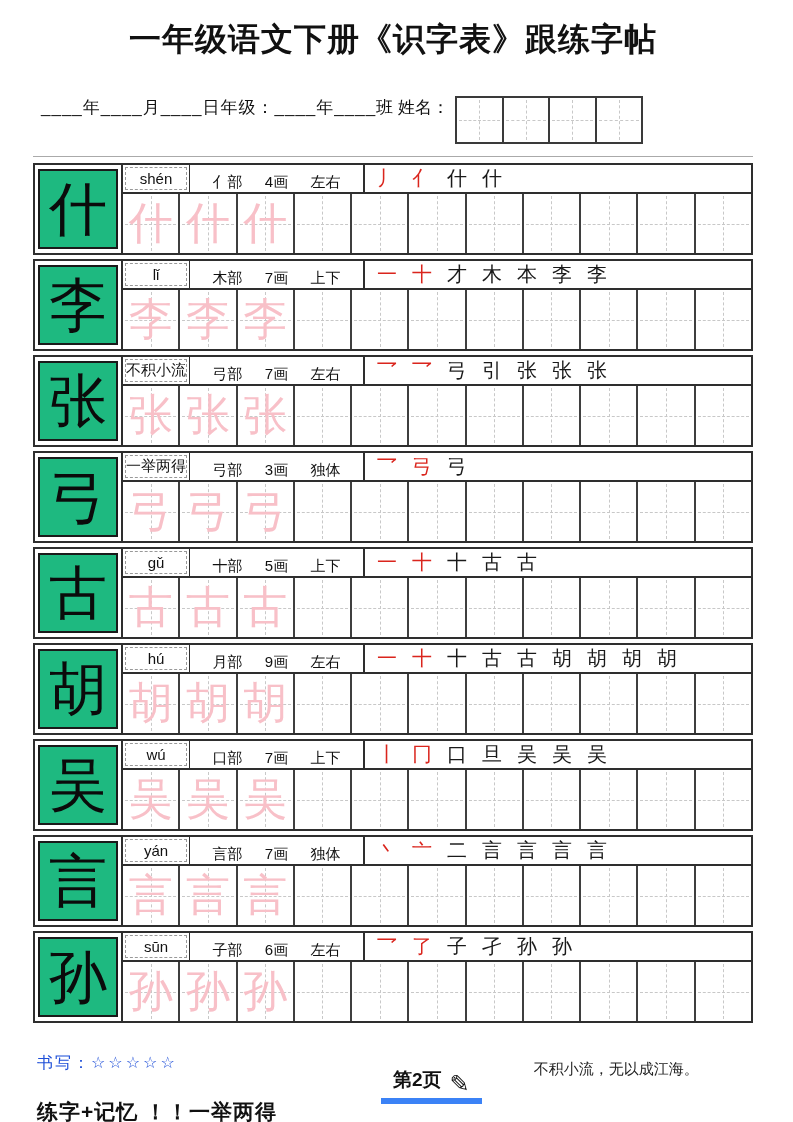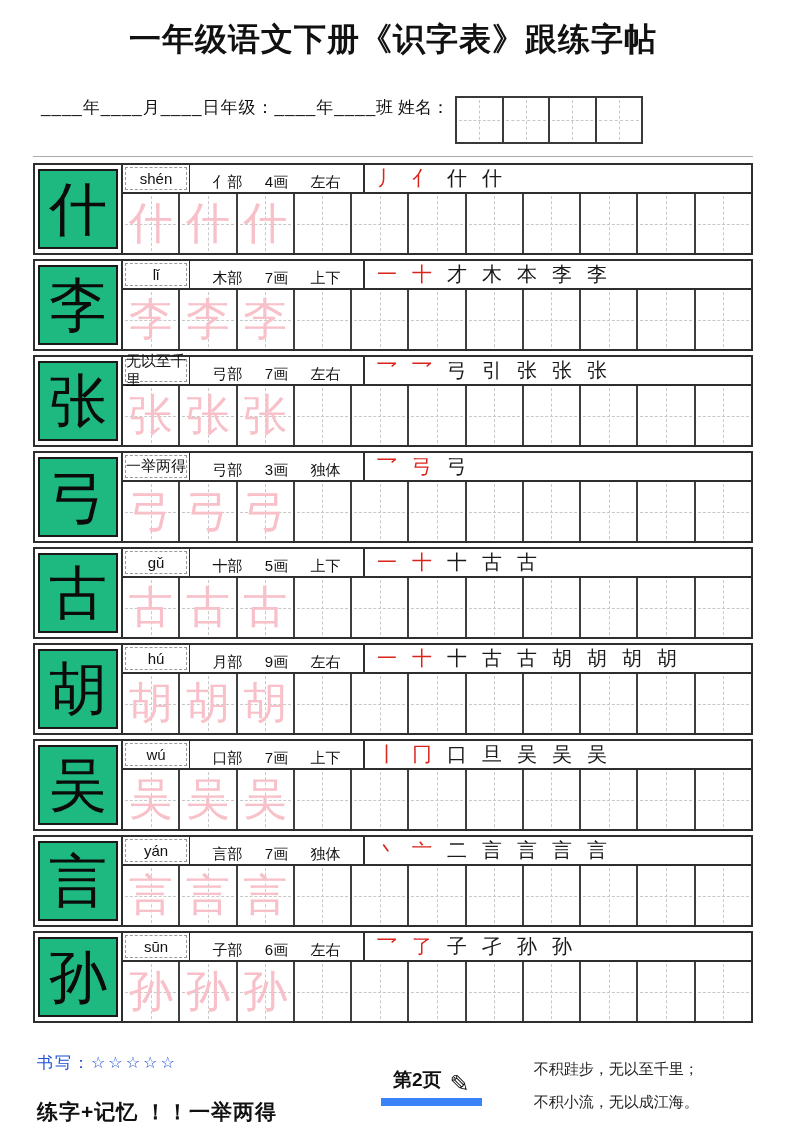--- a/index.html
+++ b/index.html
@@ -45,21 +45,21 @@
   .traced{position:absolute; inset:0; display:flex; align-items:center; justify-content:center;
     font-size:44px; color:var(--pink); z-index:1; font-family:"DejaVu Serif", serif;}
 
   .footer{display:flex; align-items:flex-start; margin-top:30px;}
   .footer-left{width:320px; flex:none; padding-left:4px;}
   .rating-line{font-size:16px; color:#1d4ed8; letter-spacing:2px;}
   .rating-stars{letter-spacing:3px;}
   .slogan{font-size:21px; font-weight:bold; margin-top:24px; letter-spacing:1px;}
   .footer-center{flex:none; margin-left:28px; margin-top:14px;}
   .page-underline{display:inline-flex; align-items:flex-end; gap:8px;
-    border-bottom:8px solid #3b82f6; padding:0 12px 5px;}
+    border-bottom:6px solid #3b82f6; padding:0 12px 5px;}
   .pageno{font-size:19px; font-weight:bold;}
   .pen{font-size:24px; line-height:0.8;}
   .footer-right{margin-left:52px; font-size:15px; line-height:2.2; color:#222;
     font-family:"Liberation Serif", serif;}
 </style>
 </head>
 <body>
 
 <div class="page">
 
@@ -175,21 +175,21 @@
 
   <div class="row">
     <div class="charbox">
       <div class="charbox-inner">
         <span class="bigchar">张</span>
       </div>
     </div>
     <div class="row-right">
       <div class="row-top">
         <div class="pinyin-cell">
-          <span>无以至千里</span>
+          <span>不积小流</span>
         </div>
         <div class="radical-cell">
           <span>弓部</span>
           <span>7画</span>
           <span>左右</span>
         </div>
         <div class="strokes-cell">
               <span class="step red">乛</span>
               <span class="step red">乛</span>
               <span class="step">弓</span>
@@ -512,18 +512,17 @@
       </div>
       <div class="slogan">练字+记忆 ！！一举两得</div>
     </div>
     <div class="footer-center">
       <span class="page-underline">
         <span class="pageno">第2页</span>
         <span class="pen">✎</span>
       </span>
     </div>
     <div class="footer-right">
-      <div>不积跬步，无以至千里；</div>
       <div>不积小流，无以成江海。</div>
     </div>
   </div>
 
 </div>
 
 </body></html>

